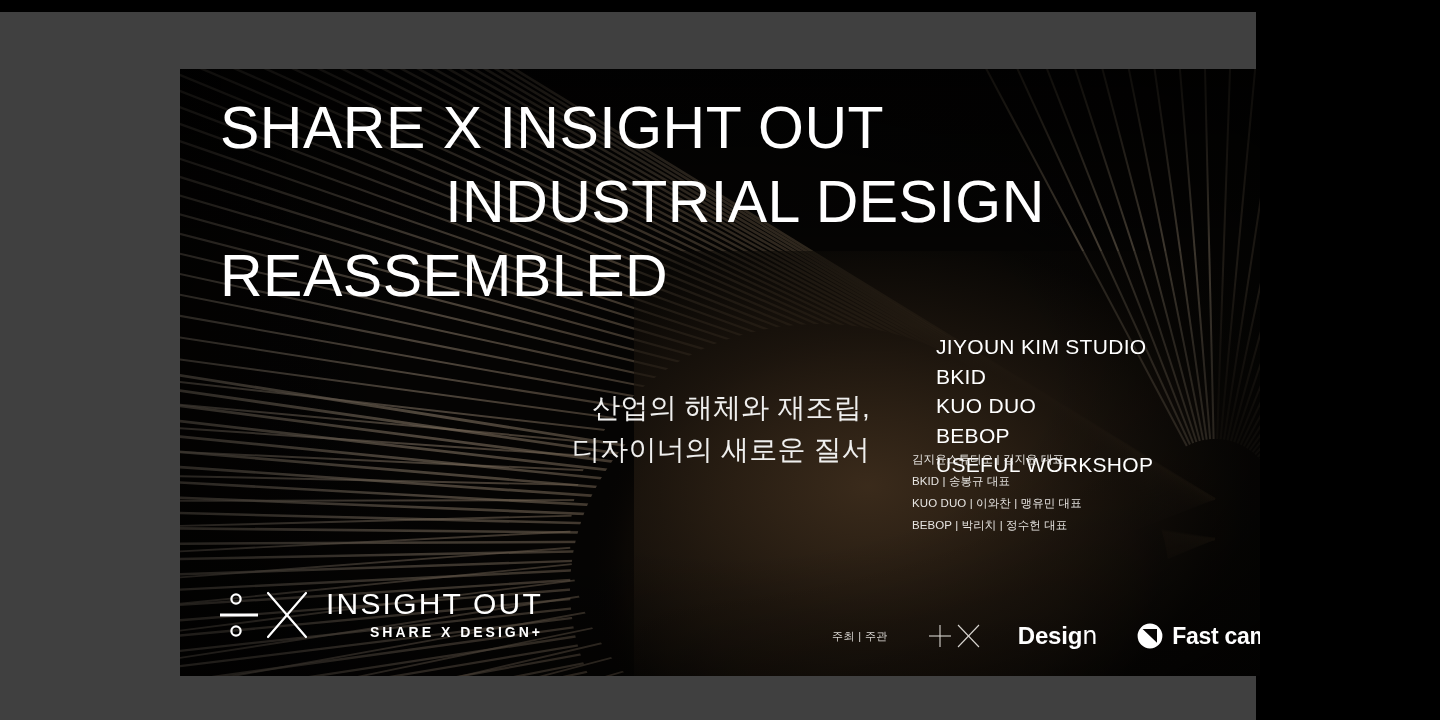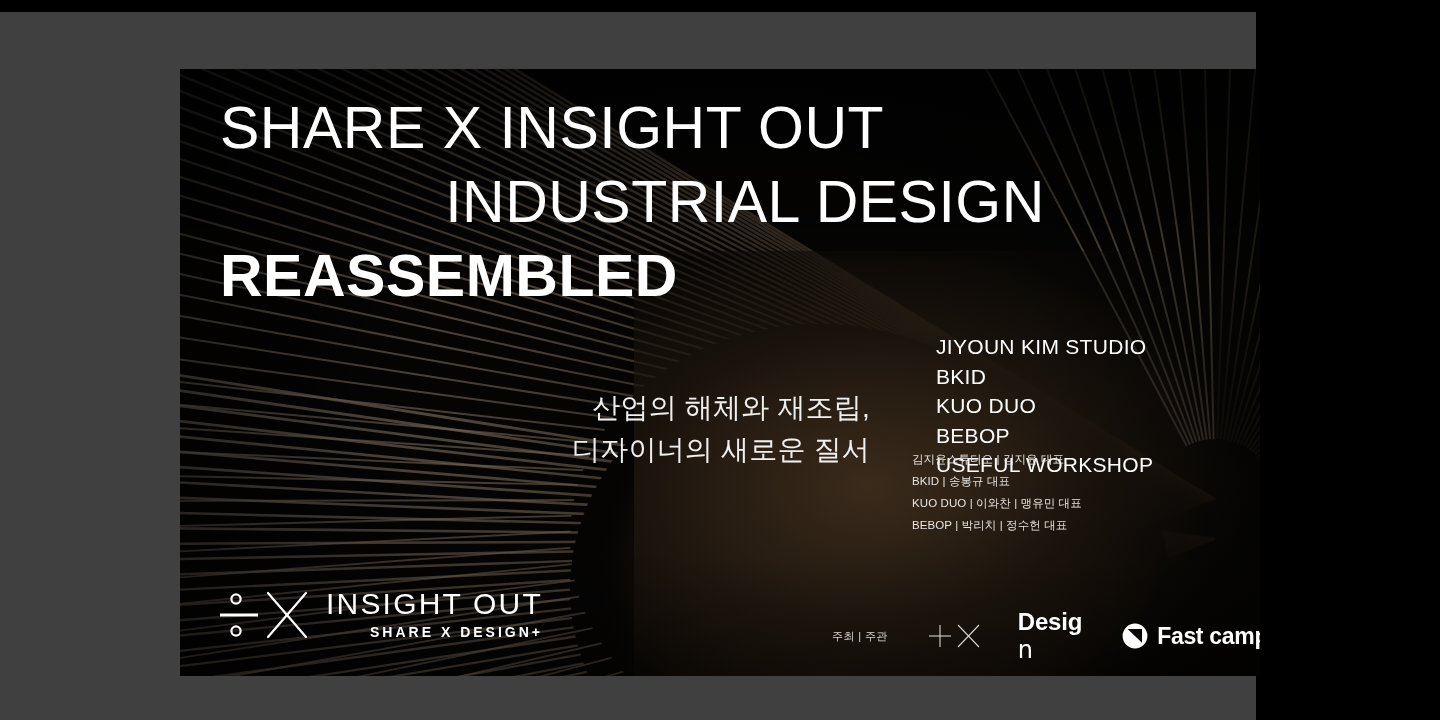--- a/index.html
+++ b/index.html
@@ -67,21 +67,21 @@
   .h-line {
     color:#ffffff;
     font-size:59px;
     line-height:74px;
     letter-spacing:0.5px;
     font-weight:400;
     white-space:nowrap;
   }
   .h-line.l1 { text-align:left;   padding-left:2px; }
   .h-line.l2 { text-align:center; padding-left:44px; }
-  .h-line.l3 { text-align:left;   padding-left:2px;font-weight:bold; }
+  .h-line.l3 { text-align:left;   padding-left:2px; }
 
   
   #subtitle {
     position:absolute;
     left:150px; top:318px;
     width:540px;
     z-index:6;
     color:#efefee;
     font-size:28px;
     line-height:42px;
@@ -169,21 +169,20 @@
   #plusx { width:56px; height:34px; flex:none; margin-right:36px; }
   #design-mark {
     color:#ffffff;
     font-size:24px;
     letter-spacing:-0.2px;
     font-weight:700;
     white-space:nowrap;
     margin-right:40px;
     display:flex;
     align-items:baseline;
-    flex-direction:column;
   }
   #design-mark .dn {
     font-family:"DejaVu Sans", sans-serif;
     font-weight:400;
     font-size:24px;
     letter-spacing:0;
   }
   #fastcampus {
     display:flex; align-items:center; gap:9px;
   }

